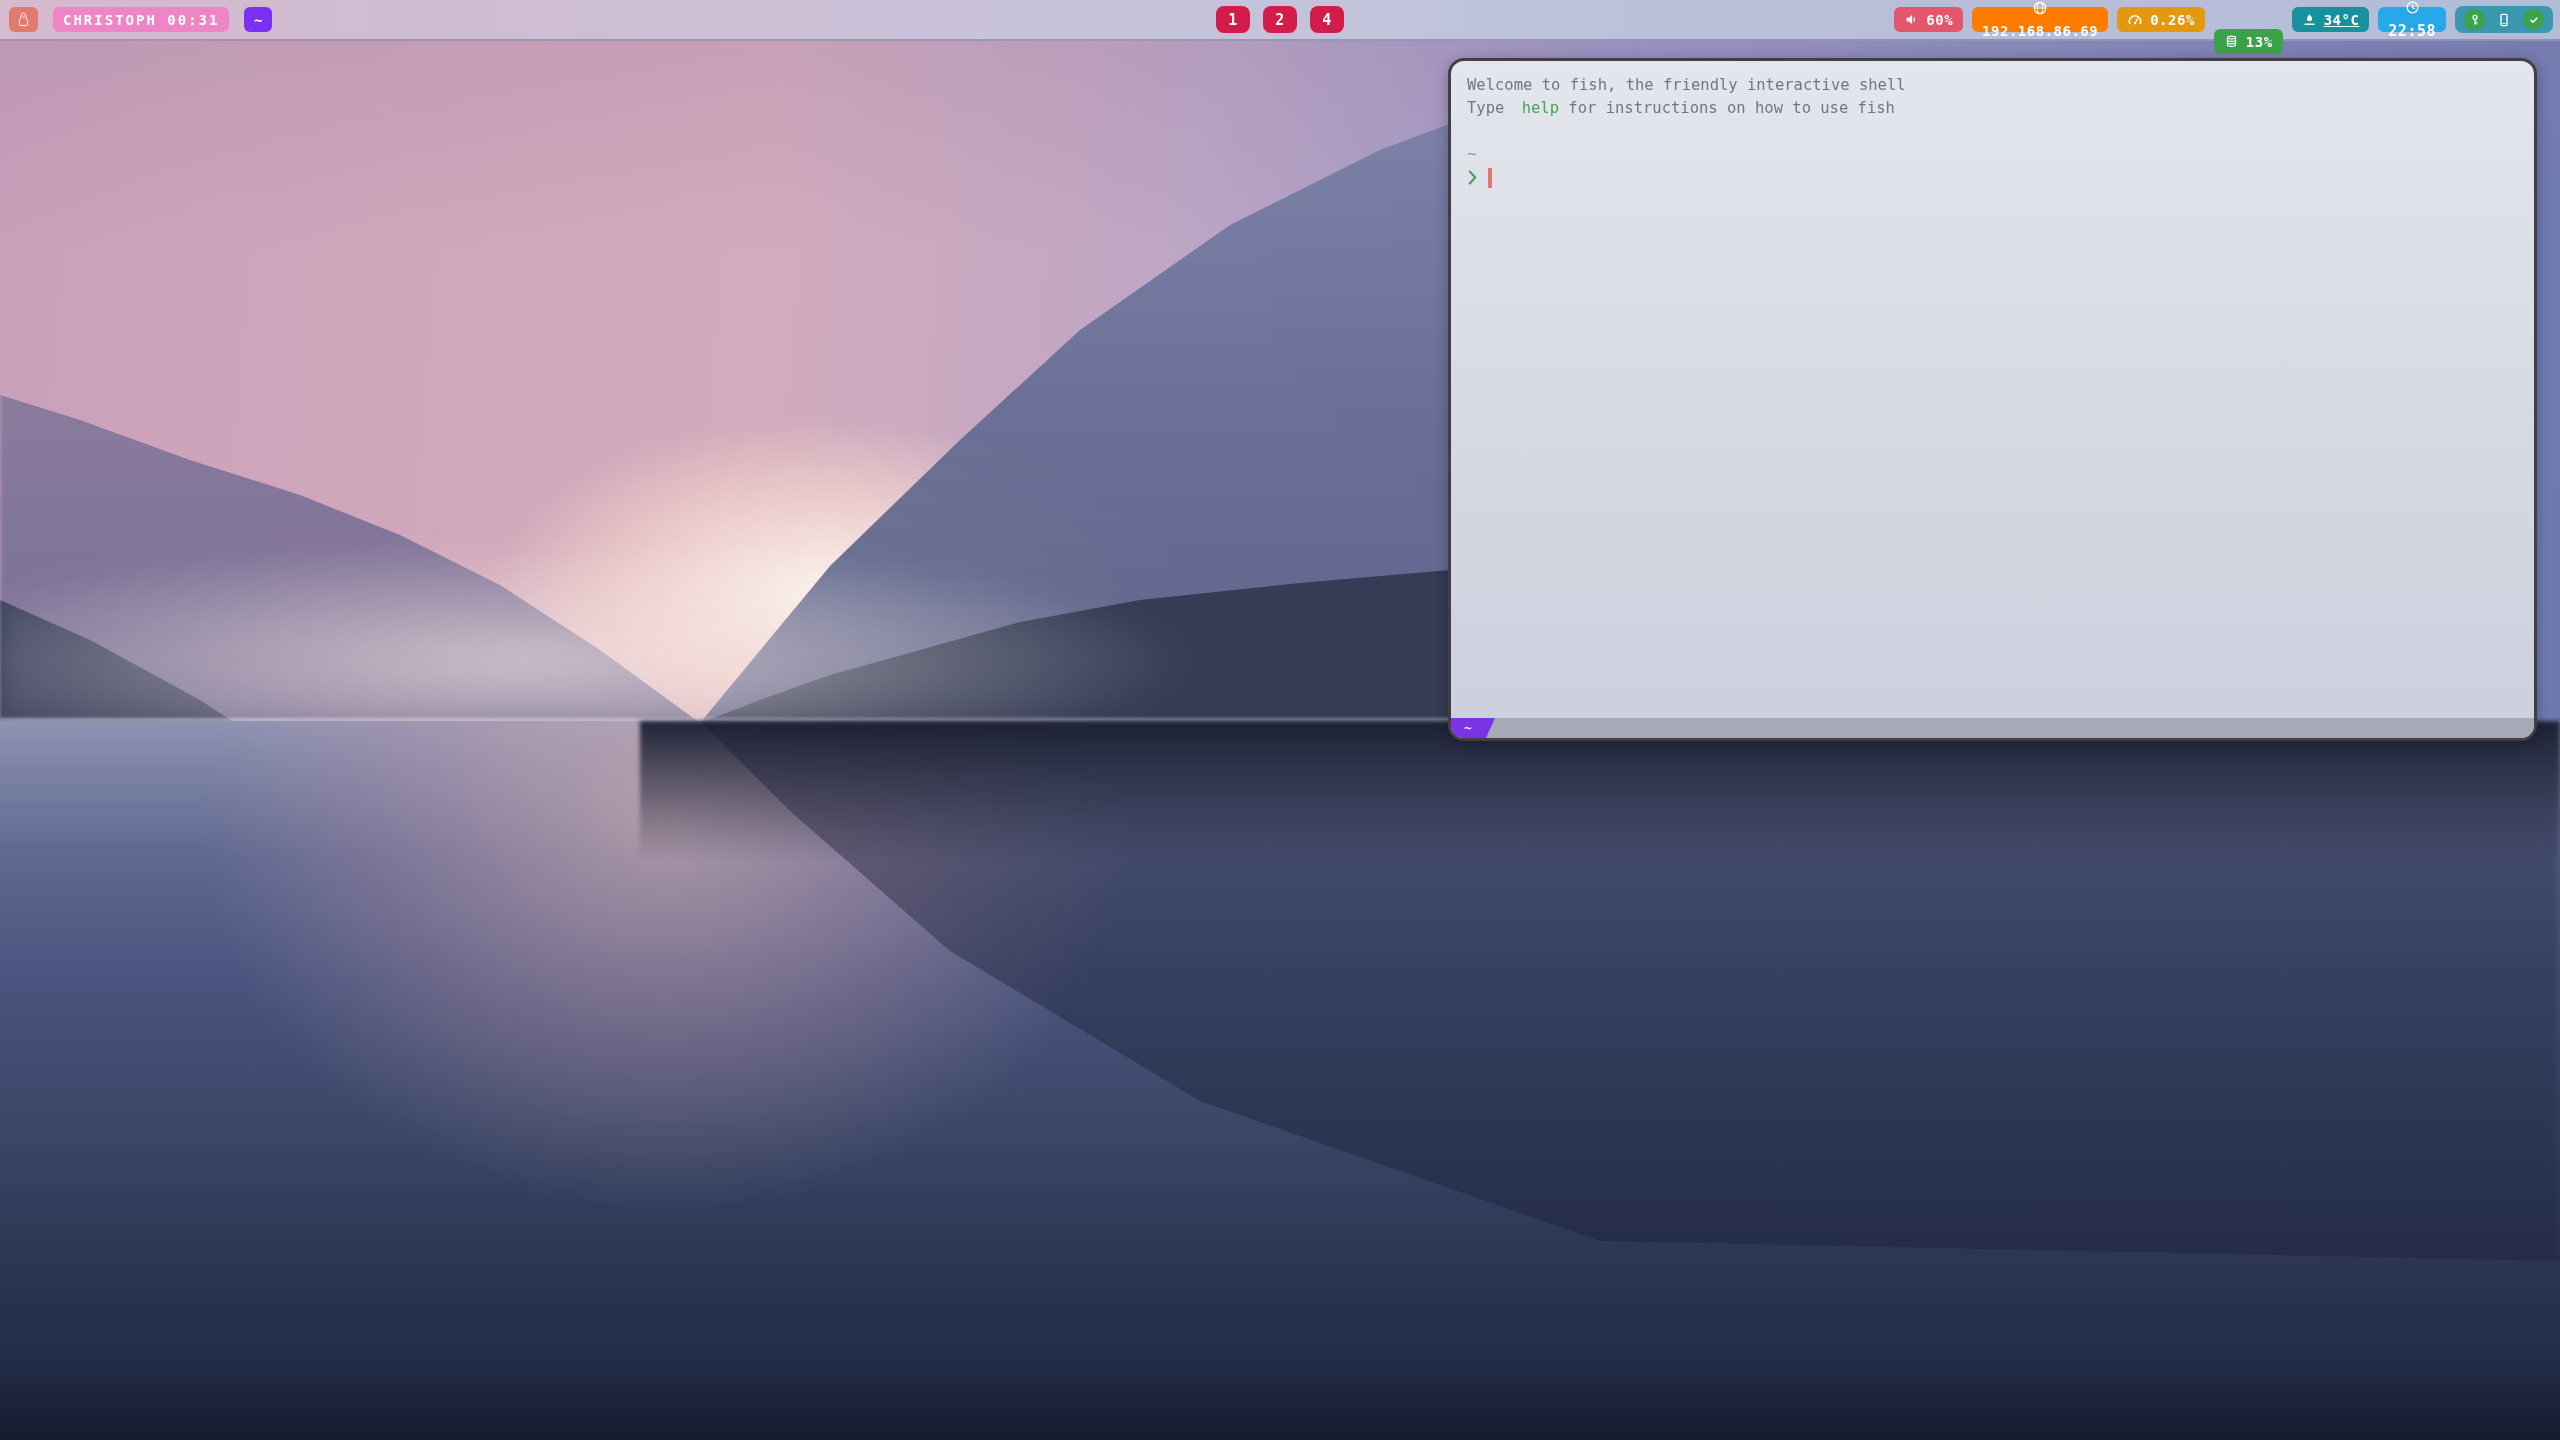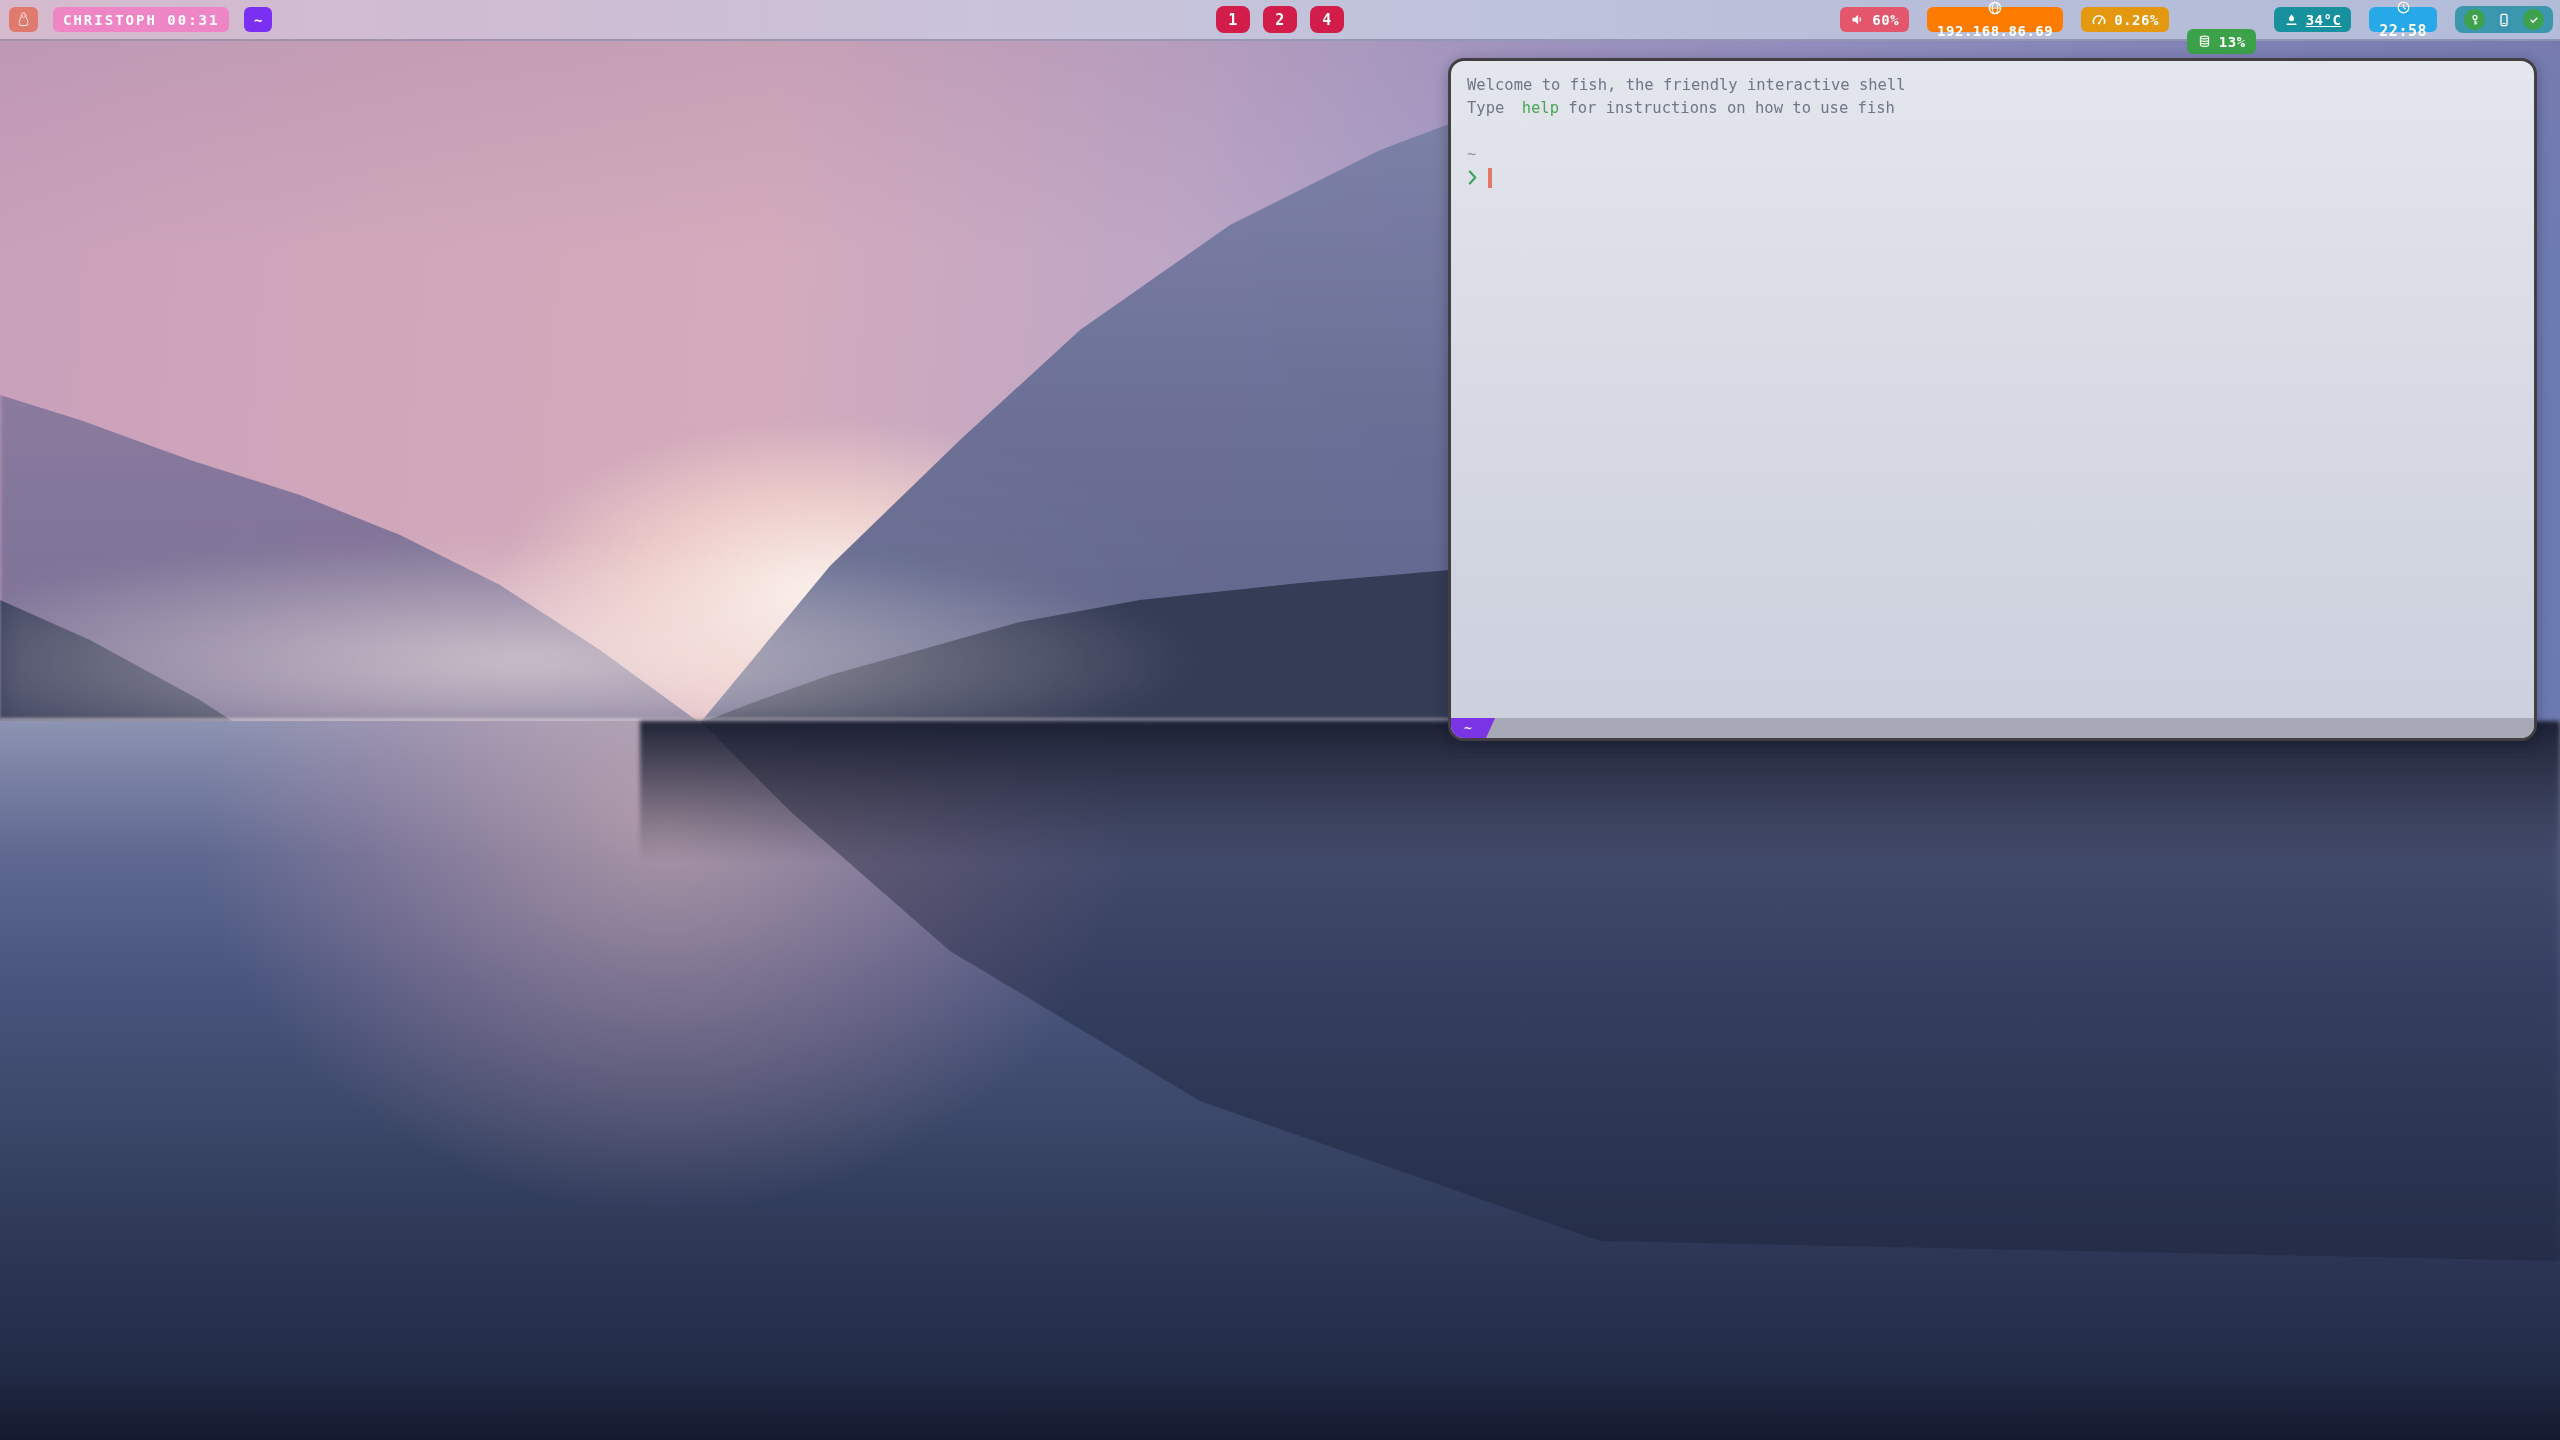--- a/index.html
+++ b/index.html
@@ -54,21 +54,21 @@
     filter:blur(4px); }
 
   
   .topbar { position:absolute; left:0; top:0; width:2560px; height:41px;
     background:linear-gradient(90deg, #d6bacd 0%, #cfbcd2 18%, #c9c3da 40%,
                #c0c3db 55%, #b8bed9 75%, #b2bcd8 100%);
     border-bottom:2px solid rgba(78,82,118,0.38); }
   .bar-left  { position:absolute; left:9px;  top:0; height:39px; display:flex; align-items:center; gap:15px; }
   .bar-center{ position:absolute; left:50%; top:0; height:39px; transform:translateX(-50%);
                display:flex; align-items:center; gap:13px; }
-  .bar-right { position:absolute; right:7px; top:0; height:39px; display:flex; align-items:center; gap:18px; }
+  .bar-right { position:absolute; right:7px; top:0; height:39px; display:flex; align-items:center; gap:9px; }
   .badge { display:inline-flex; align-items:center; justify-content:center; gap:7px;
     height:25px; padding:0 10px; border-radius:6px; color:#fff;
     font-weight:bold; font-size:14px; letter-spacing:0.5px; white-space:nowrap; cursor:default; }
   .badge svg { display:block; flex:0 0 auto; }
   .b-tux   { background:#e07a6e; width:29px; padding:0; }
   .b-user  { background:#ee85c5; letter-spacing:2px; }
   .b-dir   { background:#7b2ff2; width:28px; padding:0; }
   .b-ws    { background:#d21c4a; width:34px; height:27px; padding:0; border-radius:8px; font-size:15px; }
   .b-vol   { background:#e4566b; }
   .b-net   { background:#fd7c00;flex-direction:column; }

